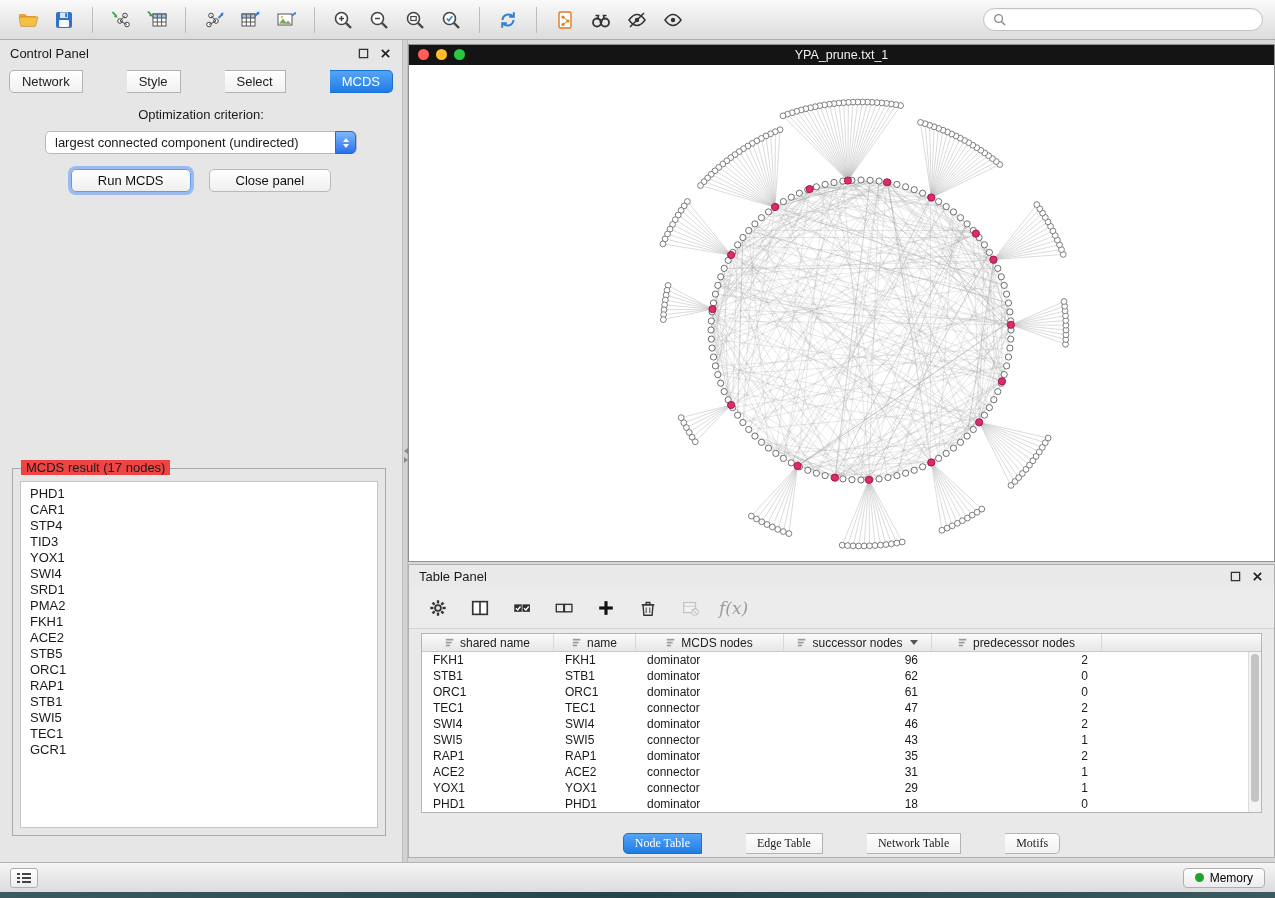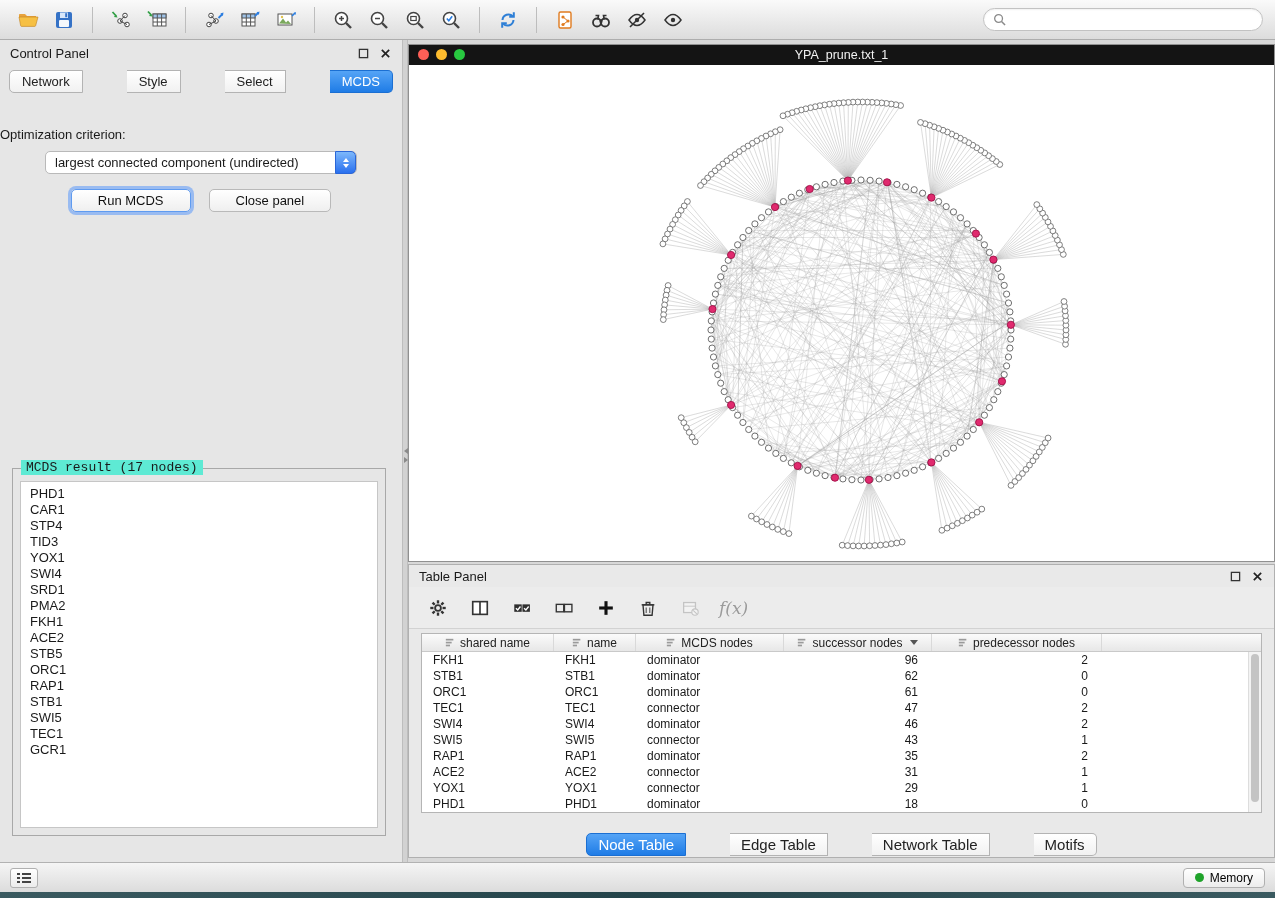--- a/index.html
+++ b/index.html
@@ -34,21 +34,21 @@
   .win-ic { display:flex; align-items:center; justify-content:center; width:14px; height:14px; }
   .seg-wrap { display:flex; justify-content:center; margin-top:4px;gap:44px; }
   .seg-btn {
     font-size:13px; font-family:inherit; padding:3px 12px;
     background:linear-gradient(#ffffff,#f1f1f1);
     border:1px solid #b3b3b3; border-left:none; color:#222; cursor:default;
   }
   .seg-btn:first-child { border-left:1px solid #b3b3b3; border-radius:5px 0 0 5px; }
   .seg-btn:last-child { border-radius:0 5px 5px 0; }
   .seg-btn.active { background:linear-gradient(#55a4f6,#1f7ce6); color:#fff; border-color:#1b6fd2; }
-  .opt-label { font-size:13px; margin-top:34px; }
+  .opt-label { text-align:center; font-size:13px; margin-top:14px; }
   .mac-select {
     width:312px; height:23px; margin:9px auto 0; background:#fff;
     border:1px solid #b9b9b9; border-radius:5px; position:relative;
     display:flex; align-items:center; font-size:13px; padding-left:9px;
   }
   .stepper {
     position:absolute; right:0; top:-1px; width:21px; height:23px;
     border-radius:0 5px 5px 0; background:linear-gradient(#7db8fb,#2a70ee);
     border:1px solid #2a66d8;
     display:flex; flex-direction:column; align-items:center; justify-content:center; gap:2px;
@@ -56,21 +56,21 @@
   .tri-up { width:0; height:0; border-left:3.5px solid transparent; border-right:3.5px solid transparent; border-bottom:4.5px solid #fff; }
   .tri-down { width:0; height:0; border-left:3.5px solid transparent; border-right:3.5px solid transparent; border-top:4.5px solid #fff; }
   .btn-row { display:flex; justify-content:center; gap:18px; margin-top:15px; }
   .btn {
     font-size:13px; font-family:inherit; padding:3px 26px;
     border:1px solid #b9b9b9; border-radius:5px;
     background:linear-gradient(#ffffff,#efefef); color:#111;
   }
   .btn.focus { box-shadow:0 0 0 3px rgba(90,152,249,.55); border-color:#5f9bf0; }
   .mcds-group { position:absolute; left:12px; right:16px; top:428px; bottom:26px; border:1px solid #a8a8a8; }
-  .legend { position:absolute; top:-9px; left:8px; background:#5eead4; padding:0 5px; font-size:13px;font-family:Liberation Mono, monospace; }
+  .legend { position:absolute; top:-9px; left:8px; background:#ef4444; padding:0 5px; font-size:13px; }
   .mcds-list {
     position:absolute; left:7px; right:7px; top:12px; bottom:7px;
     background:#fff; border:1px solid #c6c6c6; font-size:13px; padding:4px 9px; overflow:hidden;
   }
   .list-item { height:16px; line-height:16px; }
   
   .splitter { position:absolute; left:402px; top:0; width:6px; height:100%; background:#d2d2d2; border-left:1px solid #bdbdbd; border-right:1px solid #bdbdbd; }
   .split-handle { position:absolute; left:1px; top:408px; display:flex; flex-direction:column; gap:3px; }
   .split-handle i { display:block; width:0; height:0; border-top:3px solid transparent; border-bottom:3px solid transparent; border-right:4px solid #8a8a8a; }
   .split-handle i.r { border-right:none; border-left:4px solid #8a8a8a; }
@@ -94,21 +94,21 @@
   .thead { display:flex; height:18px; background:linear-gradient(#fbfbfb,#e7e7e7); border-bottom:1px solid #c9c9c9; }
   .th { display:flex; align-items:center; justify-content:center; gap:5px; padding:0 4px; border-right:1px solid #d9d9d9; font-size:12px; color:#222; white-space:nowrap; }
   .sort-arrow { width:0; height:0; border-left:4px solid transparent; border-right:4px solid transparent; border-top:5px solid #555; margin-left:2px; }
   .tbody { position:absolute; left:0; top:18px; right:13px; bottom:0; overflow:hidden; }
   .tr { display:flex; height:16px; line-height:16px; }
   .td { padding-left:11px; font-size:12px; white-space:nowrap; overflow:hidden; }
   .td.num { text-align:right; padding-right:14px; padding-left:0; }
   .vscroll { position:absolute; top:18px; right:0; bottom:0; width:13px; background:#f3f3f3; border-left:1px solid #ddd; }
   .vthumb { position:absolute; top:2px; left:2px; width:8px; height:148px; border-radius:4px; background:#c4c4c4; }
   .bottom-tabs { position:absolute; left:0; right:0; top:264px; display:flex; justify-content:center; }
-  .bottom-tabs .seg-btn { padding:2px 11px; font-size:15px; }
+  .bottom-tabs .seg-btn { padding:2px 11px; font-size:12px;font-family:Liberation Serif, serif; }
   
   .statusbar {
     position:absolute; left:0; top:862px; width:100%; height:30px;
     background:linear-gradient(#f5f5f5,#dcdcdc); border-top:1px solid #b2b2b2;
     display:flex; align-items:center; padding:4px 10px;
   }
   .hamburger { width:28px; height:20px; border:1px solid #b0b0b0; border-radius:3px; background:linear-gradient(#fff,#ececec); display:flex; align-items:center; justify-content:center; }
   .memory-btn { margin-left:auto; display:flex; align-items:center; gap:6px; border:1px solid #b0b0b0; border-radius:4px; background:linear-gradient(#fff,#ececec); padding:2px 11px; font-size:12px; font-family:inherit; }
   .mem-dot { width:9px; height:9px; border-radius:50%; background:#1fa32a; }
   .desktop-strip { position:absolute; left:0; top:892px; width:100%; height:6px; background:linear-gradient(90deg,#3a5a60,#24444a,#3a5a60); }

